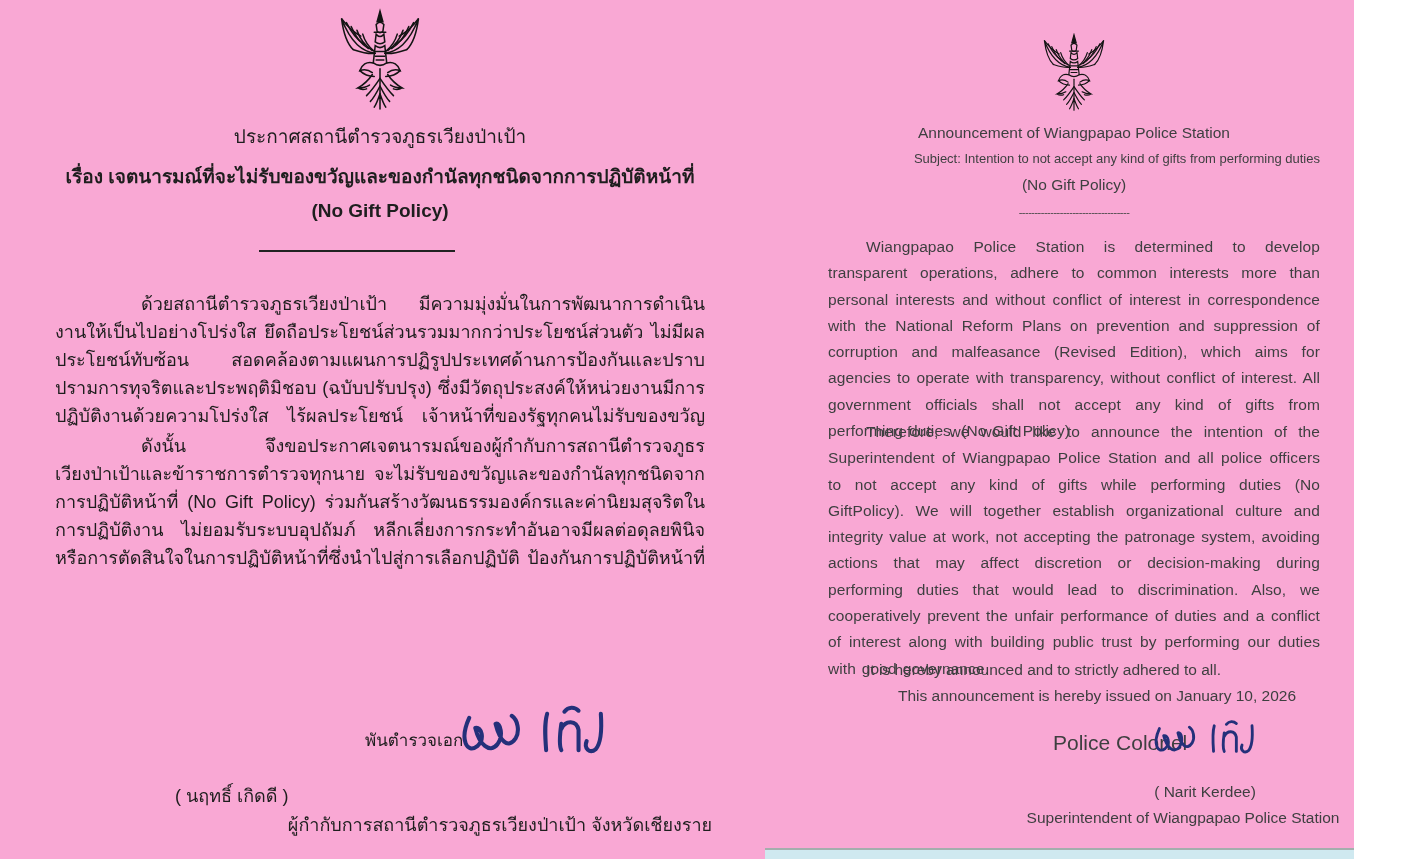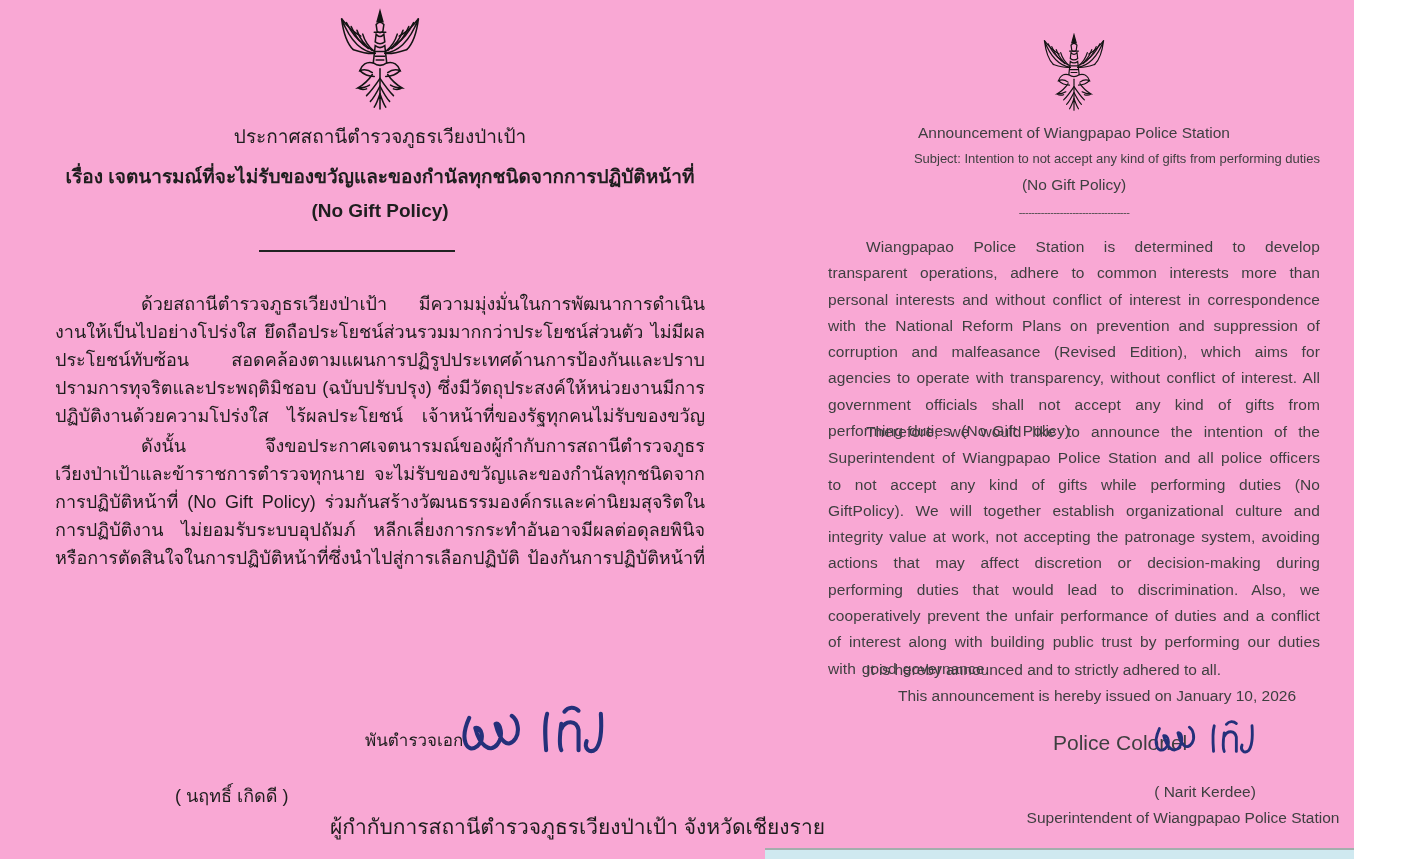--- a/index.html
+++ b/index.html
@@ -28,21 +28,21 @@
     text-align:justify; font-size:18px; line-height:28px; color:#1d1d1d;
   }
   .t-p1 { margin-top:38px; text-indent:86px; height:141px; overflow:hidden; }
   .t-p2 { margin-top:1px;  text-indent:86px; height:141px; overflow:hidden; }
   .t-closing { margin-top:4px; text-align:center; padding-right:82px; font-size:18px; line-height:21px; }
   .t-date    { margin-top:31px; text-align:center; padding-left:62px; font-size:18px; }
 
   .sig-row-left   { position:absolute; left:310px; top:726px; font-size:17px; white-space:nowrap; }
   .sig-img-left   { position:absolute; left:398px; top:699px; width:162px; height:70px; }
   .t-name  { position:absolute; left:120px; top:781px; width:100%; text-align:left; font-size:18px; }
-  .t-stitle{ position:absolute; left:120px; top:810px; width:100%; text-align:right; font-size:21px; }
+  .t-stitle{ position:absolute; left:120px; top:810px; width:100%; text-align:center; font-size:18px; }
 
   
   .e-title   { margin-top:7px; text-align:center; font-size:15.5px; line-height:21px; }
   .e-subject { margin-top:5px;  text-align:right; font-size:13px; line-height:21px; }
   .e-policy  { margin-top:5px;  text-align:center; font-size:15.5px; line-height:21px; }
   .e-dashes  { margin-top:9px;  text-align:center; font-size:11px; letter-spacing:-0.5px; color:#4a4a4a; line-height:17px; }
   .e-body {
     text-align:justify; font-size:15.5px; line-height:26.3px; letter-spacing:0.1px; word-spacing:1.5px;
   }
   .e-p1 { margin-top:13px; text-indent:38px; height:184px; }

